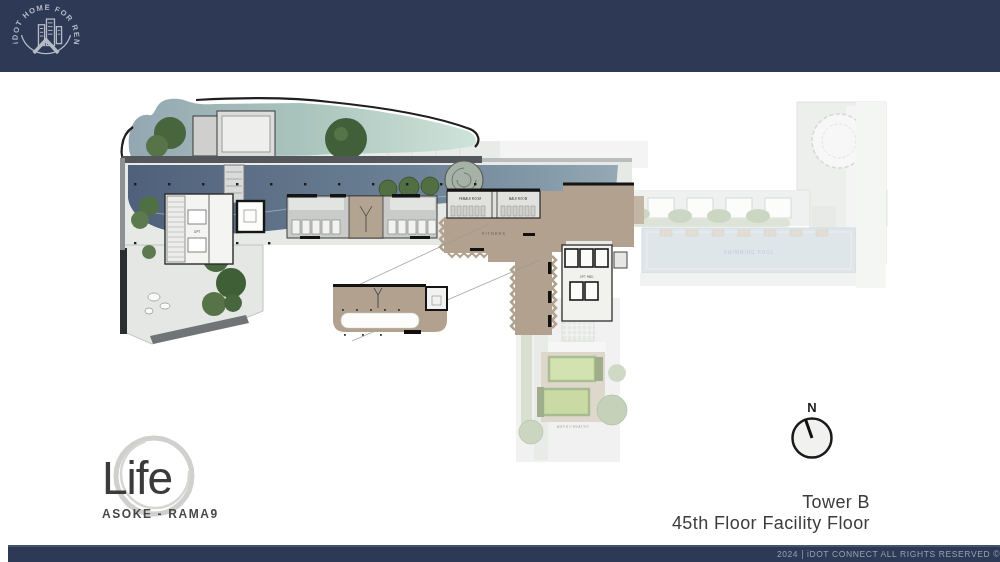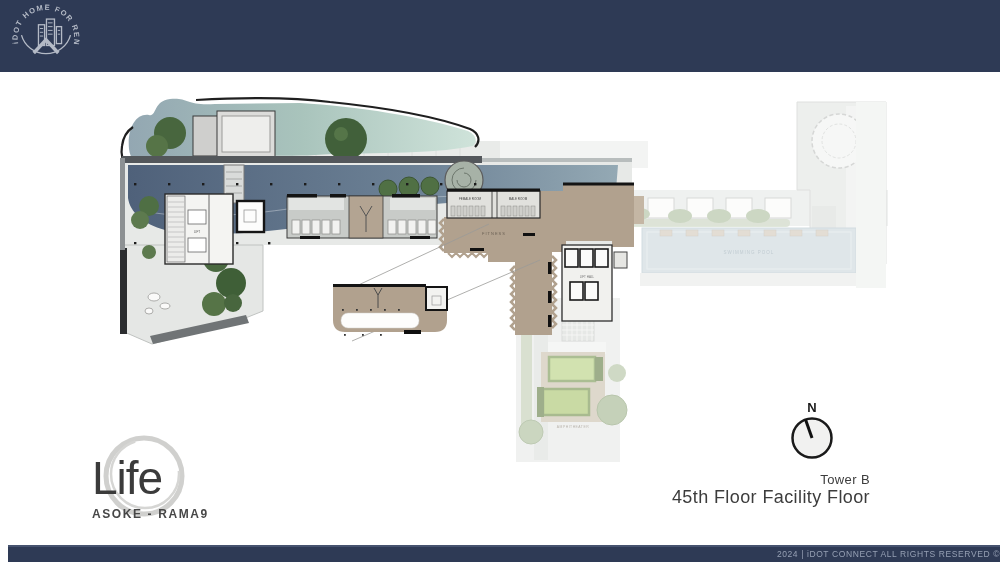--- a/index.html
+++ b/index.html
@@ -3,24 +3,24 @@
 <meta charset="utf-8">
 <style>
   html,body{margin:0;padding:0;}
   body{font-family:"Liberation Sans",sans-serif;background:#888;}
   .stage{position:relative;width:1000px;height:562px;background:#ffffff;overflow:hidden;}
   .band-top{position:absolute;top:0;left:0;width:1000px;height:72px;background:#2e3a55;}
   .band-bottom{position:absolute;left:8px;bottom:0;width:1000px;height:17px;background:#2e3a55;border-top:2px solid #46536f;box-sizing:border-box;}
   .footer-text{position:absolute;right:8px;bottom:3px;font-size:8.5px;letter-spacing:.6px;color:#96a0b4;}
   .logo-wrap{position:absolute;top:4px;left:12px;width:68px;height:66px;}
   .plan-wrap{position:absolute;top:0;left:0;width:1000px;height:562px;}
-  .life-wrap{position:absolute;top:428px;left:76px;width:140px;height:112px;}
+  .life-wrap{position:absolute;top:428px;left:86px;width:140px;height:112px;}
   .info-wrap{position:absolute;top:398px;right:130px;width:260px;text-align:right;color:#3c3c3c;}
   .compass{margin-left:auto;margin-right:30px;width:56px;height:66px;}
-  .tower-name{font-size:13px;margin-top:4px;letter-spacing:.4px;}
+  .tower-name{font-size:18px;margin-top:24px;letter-spacing:.4px;}
   .floor-name{font-size:18px;margin-top:0;letter-spacing:.4px;}
   svg text{font-family:"Liberation Sans",sans-serif;}
 </style>
 </head>
 <body>
 
 <div class="stage">
 
   <div class="band-top"></div>
 

